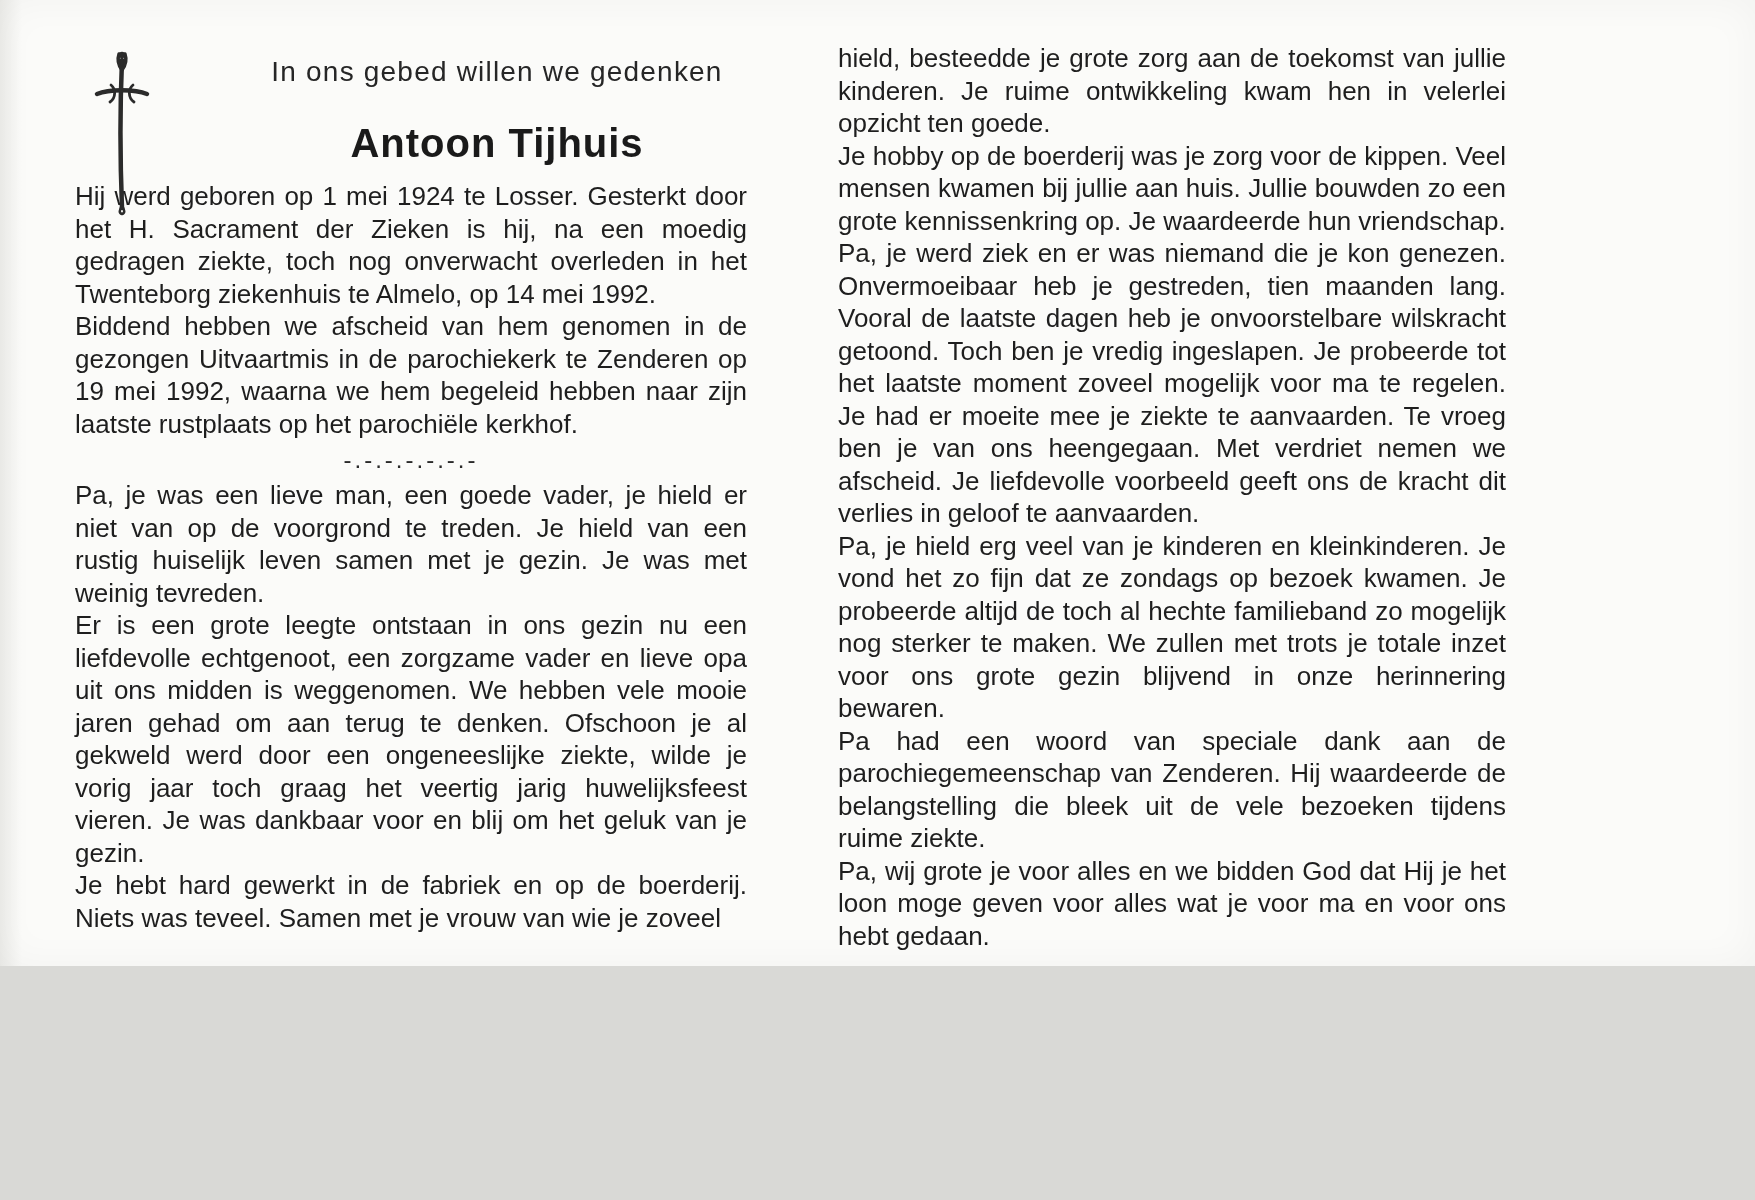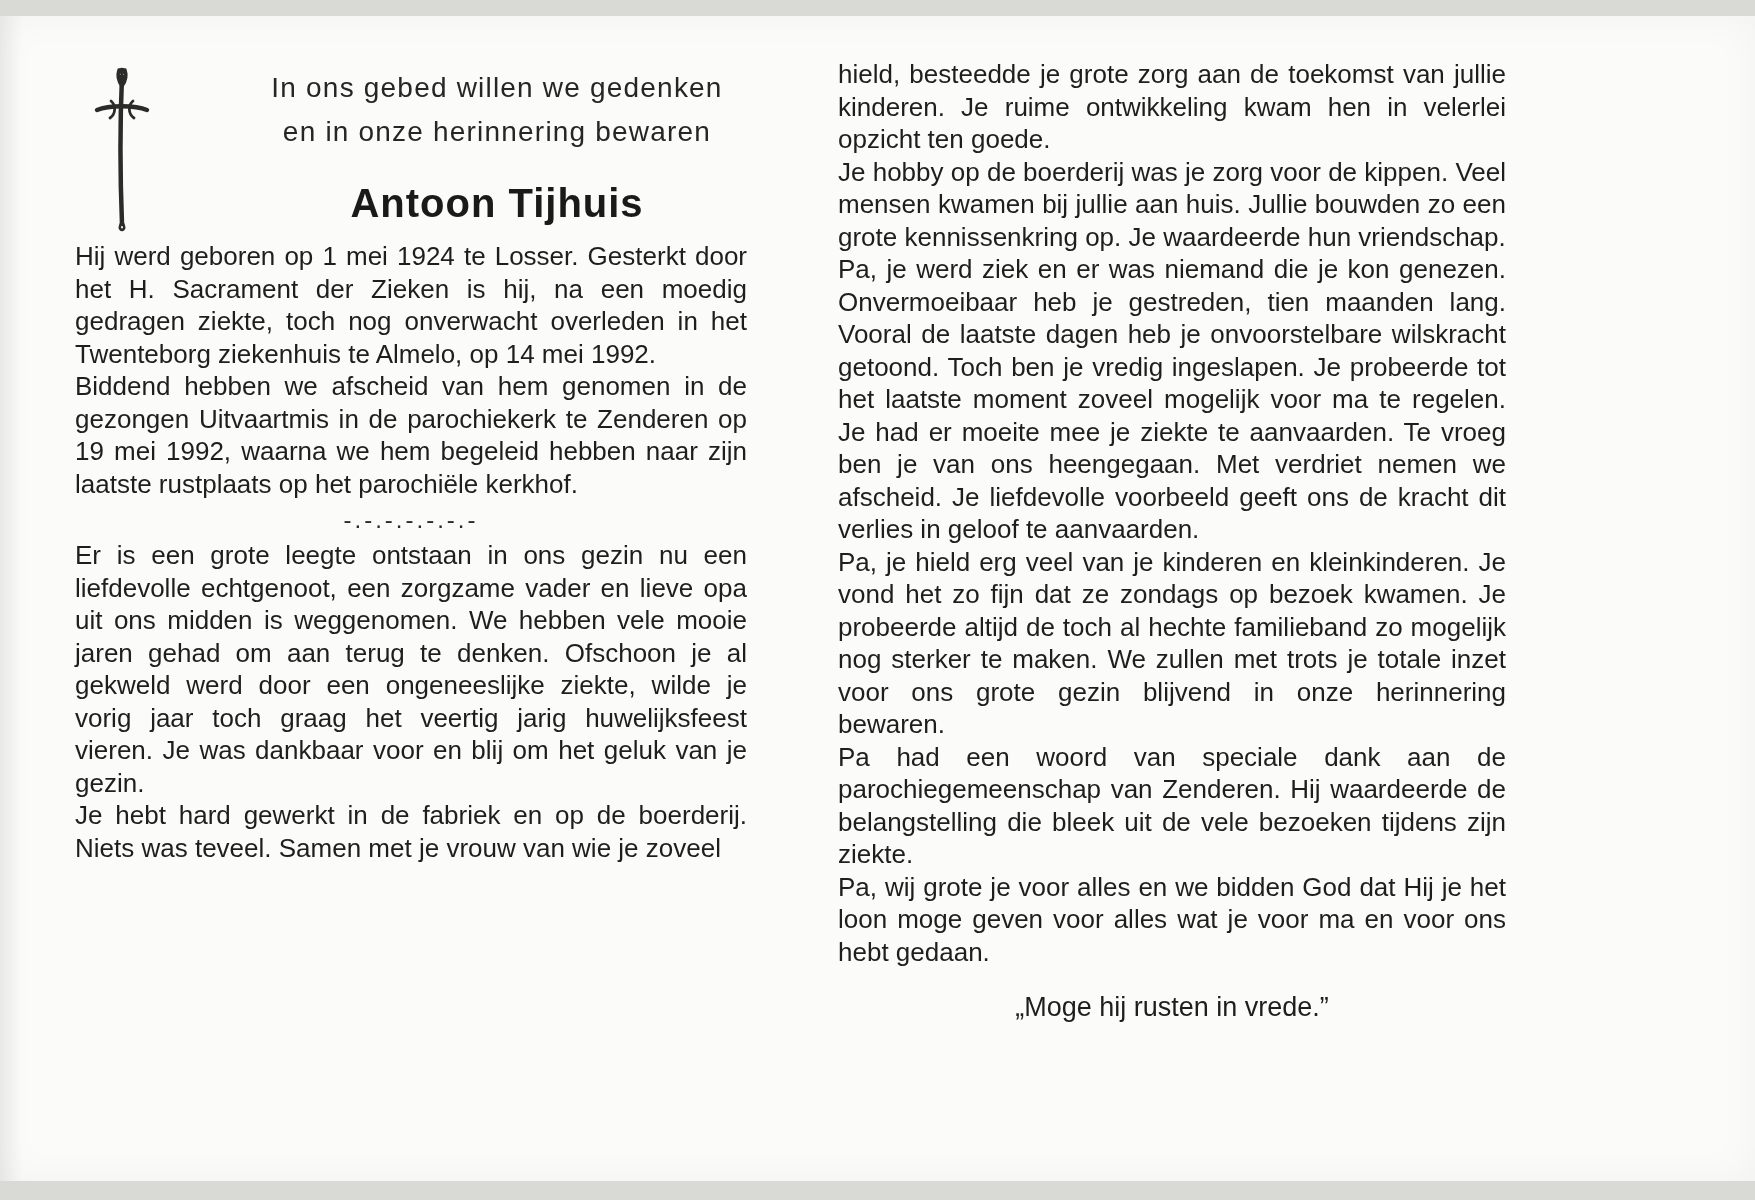--- a/index.html
+++ b/index.html
@@ -3,22 +3,22 @@
 <meta charset="utf-8">
 <style>
   html, body {
     margin: 0;
     padding: 0;
     background: #d9d9d6;
   }
   .card {
     position: relative;
     width: 1755px;
-    height: 1165px;
-    margin: 16px auto;
+    height: 966px;
+    margin: 0 auto;
     background: #fbfbf9;
     background-image: linear-gradient(90deg, #ededea 0px, #fbfbf9 22px),
                       linear-gradient(#f6f6f3 0px, #fbfbf9 14px);
     color: #1d1d1d;
     font-family: "Liberation Sans", sans-serif;
     overflow: hidden;
     box-shadow: inset 0 0 40px rgba(0,0,0,0.04);
   }
   .col {
     position: absolute;
@@ -110,41 +110,41 @@
             <path d="M22 37 C27 41 27 50 21 54" stroke-width="2.8"></path>
             <path d="M44 37 C39 41 39 50 45 54" stroke-width="2.8"></path>
             <path d="M33 158 C30 162 30 165 33 166 C36 165 36 162 33 158" stroke-width="2.5"></path>
           </g>
           <circle cx="33" cy="7" r="3.2" fill="#2b2b2b"></circle>
         </svg>
       </span>
 
       <div class="intro">
         <div>In ons gebed willen we gedenken</div>
-        <div>en in onze herinnering bewaren</div>
       </div>
 
       <h1 class="name">Antoon Tijhuis</h1>
 
     </div>
 
     <div class="body-text">
       <p>Hij werd geboren op 1 mei 1924 te Losser. Gesterkt door het H. Sacrament der Zieken is hij, na een moedig gedragen ziekte, toch nog onverwacht overleden in het Twenteborg ziekenhuis te Almelo, op 14 mei 1992.</p>
       <p>Biddend hebben we afscheid van hem genomen in de gezongen Uitvaartmis in de parochiekerk te Zenderen op 19 mei 1992, waarna we hem begeleid hebben naar zijn laatste rustplaats op het parochiële kerkhof.</p>
       <div class="divider">-.-.-.-.-.-.-</div>
+      <p>Pa, je was een lieve man, een goede vader, je hield er niet van op de voorgrond te treden. Je hield van een rustig huiselijk leven samen met je gezin. Je was met weinig tevreden.</p>
       <p>Er is een grote leegte ontstaan in ons gezin nu een liefdevolle echtgenoot, een zorgzame vader en lieve opa uit ons midden is weggenomen. We hebben vele mooie jaren gehad om aan terug te denken. Ofschoon je al gekweld werd door een ongeneeslijke ziekte, wilde je vorig jaar toch graag het veertig jarig huwelijksfeest vieren. Je was dankbaar voor en blij om het geluk van je gezin.</p>
       <p>Je hebt hard gewerkt in de fabriek en op de boerderij. Niets was teveel. Samen met je vrouw van wie je zoveel</p>
     </div>
   </div>
 
   <div class="col col-right">
     <div class="body-text">
       <p>hield, besteedde je grote zorg aan de toekomst van jullie kinderen. Je ruime ontwikkeling kwam hen in velerlei opzicht ten goede.</p>
       <p>Je hobby op de boerderij was je zorg voor de kippen. Veel mensen kwamen bij jullie aan huis. Jullie bouwden zo een grote kennissenkring op. Je waardeerde hun vriendschap.</p>
       <p>Pa, je werd ziek en er was niemand die je kon genezen. Onvermoeibaar heb je gestreden, tien maanden lang. Vooral de laatste dagen heb je onvoorstelbare wilskracht getoond. Toch ben je vredig ingeslapen. Je probeerde tot het laatste moment zoveel mogelijk voor ma te regelen. Je had er moeite mee je ziekte te aanvaarden. Te vroeg ben je van ons heengegaan. Met verdriet nemen we afscheid. Je liefdevolle voorbeeld geeft ons de kracht dit verlies in geloof te aanvaarden.</p>
       <p>Pa, je hield erg veel van je kinderen en kleinkinderen. Je vond het zo fijn dat ze zondags op bezoek kwamen. Je probeerde altijd de toch al hechte familieband zo mogelijk nog sterker te maken. We zullen met trots je totale inzet voor ons grote gezin blijvend in onze herinnering bewaren.</p>
-      <p>Pa had een woord van speciale dank aan de parochiegemeenschap van Zenderen. Hij waardeerde de belangstelling die bleek uit de vele bezoeken tijdens zijn ziekte.</p>
+      <p>Pa had een woord van speciale dank aan de parochiegemeenschap van Zenderen. Hij waardeerde de belangstelling die bleek uit de vele bezoeken tijdens ruime ziekte.</p>
       <p>Pa, wij grote je voor alles en we bidden God dat Hij je het loon moge geven voor alles wat je voor ma en voor ons hebt gedaan.</p>
     </div>
     <div class="closing">„Moge hij rusten in vrede.”</div>
   </div>
 
 </div>
 
 </body></html>

